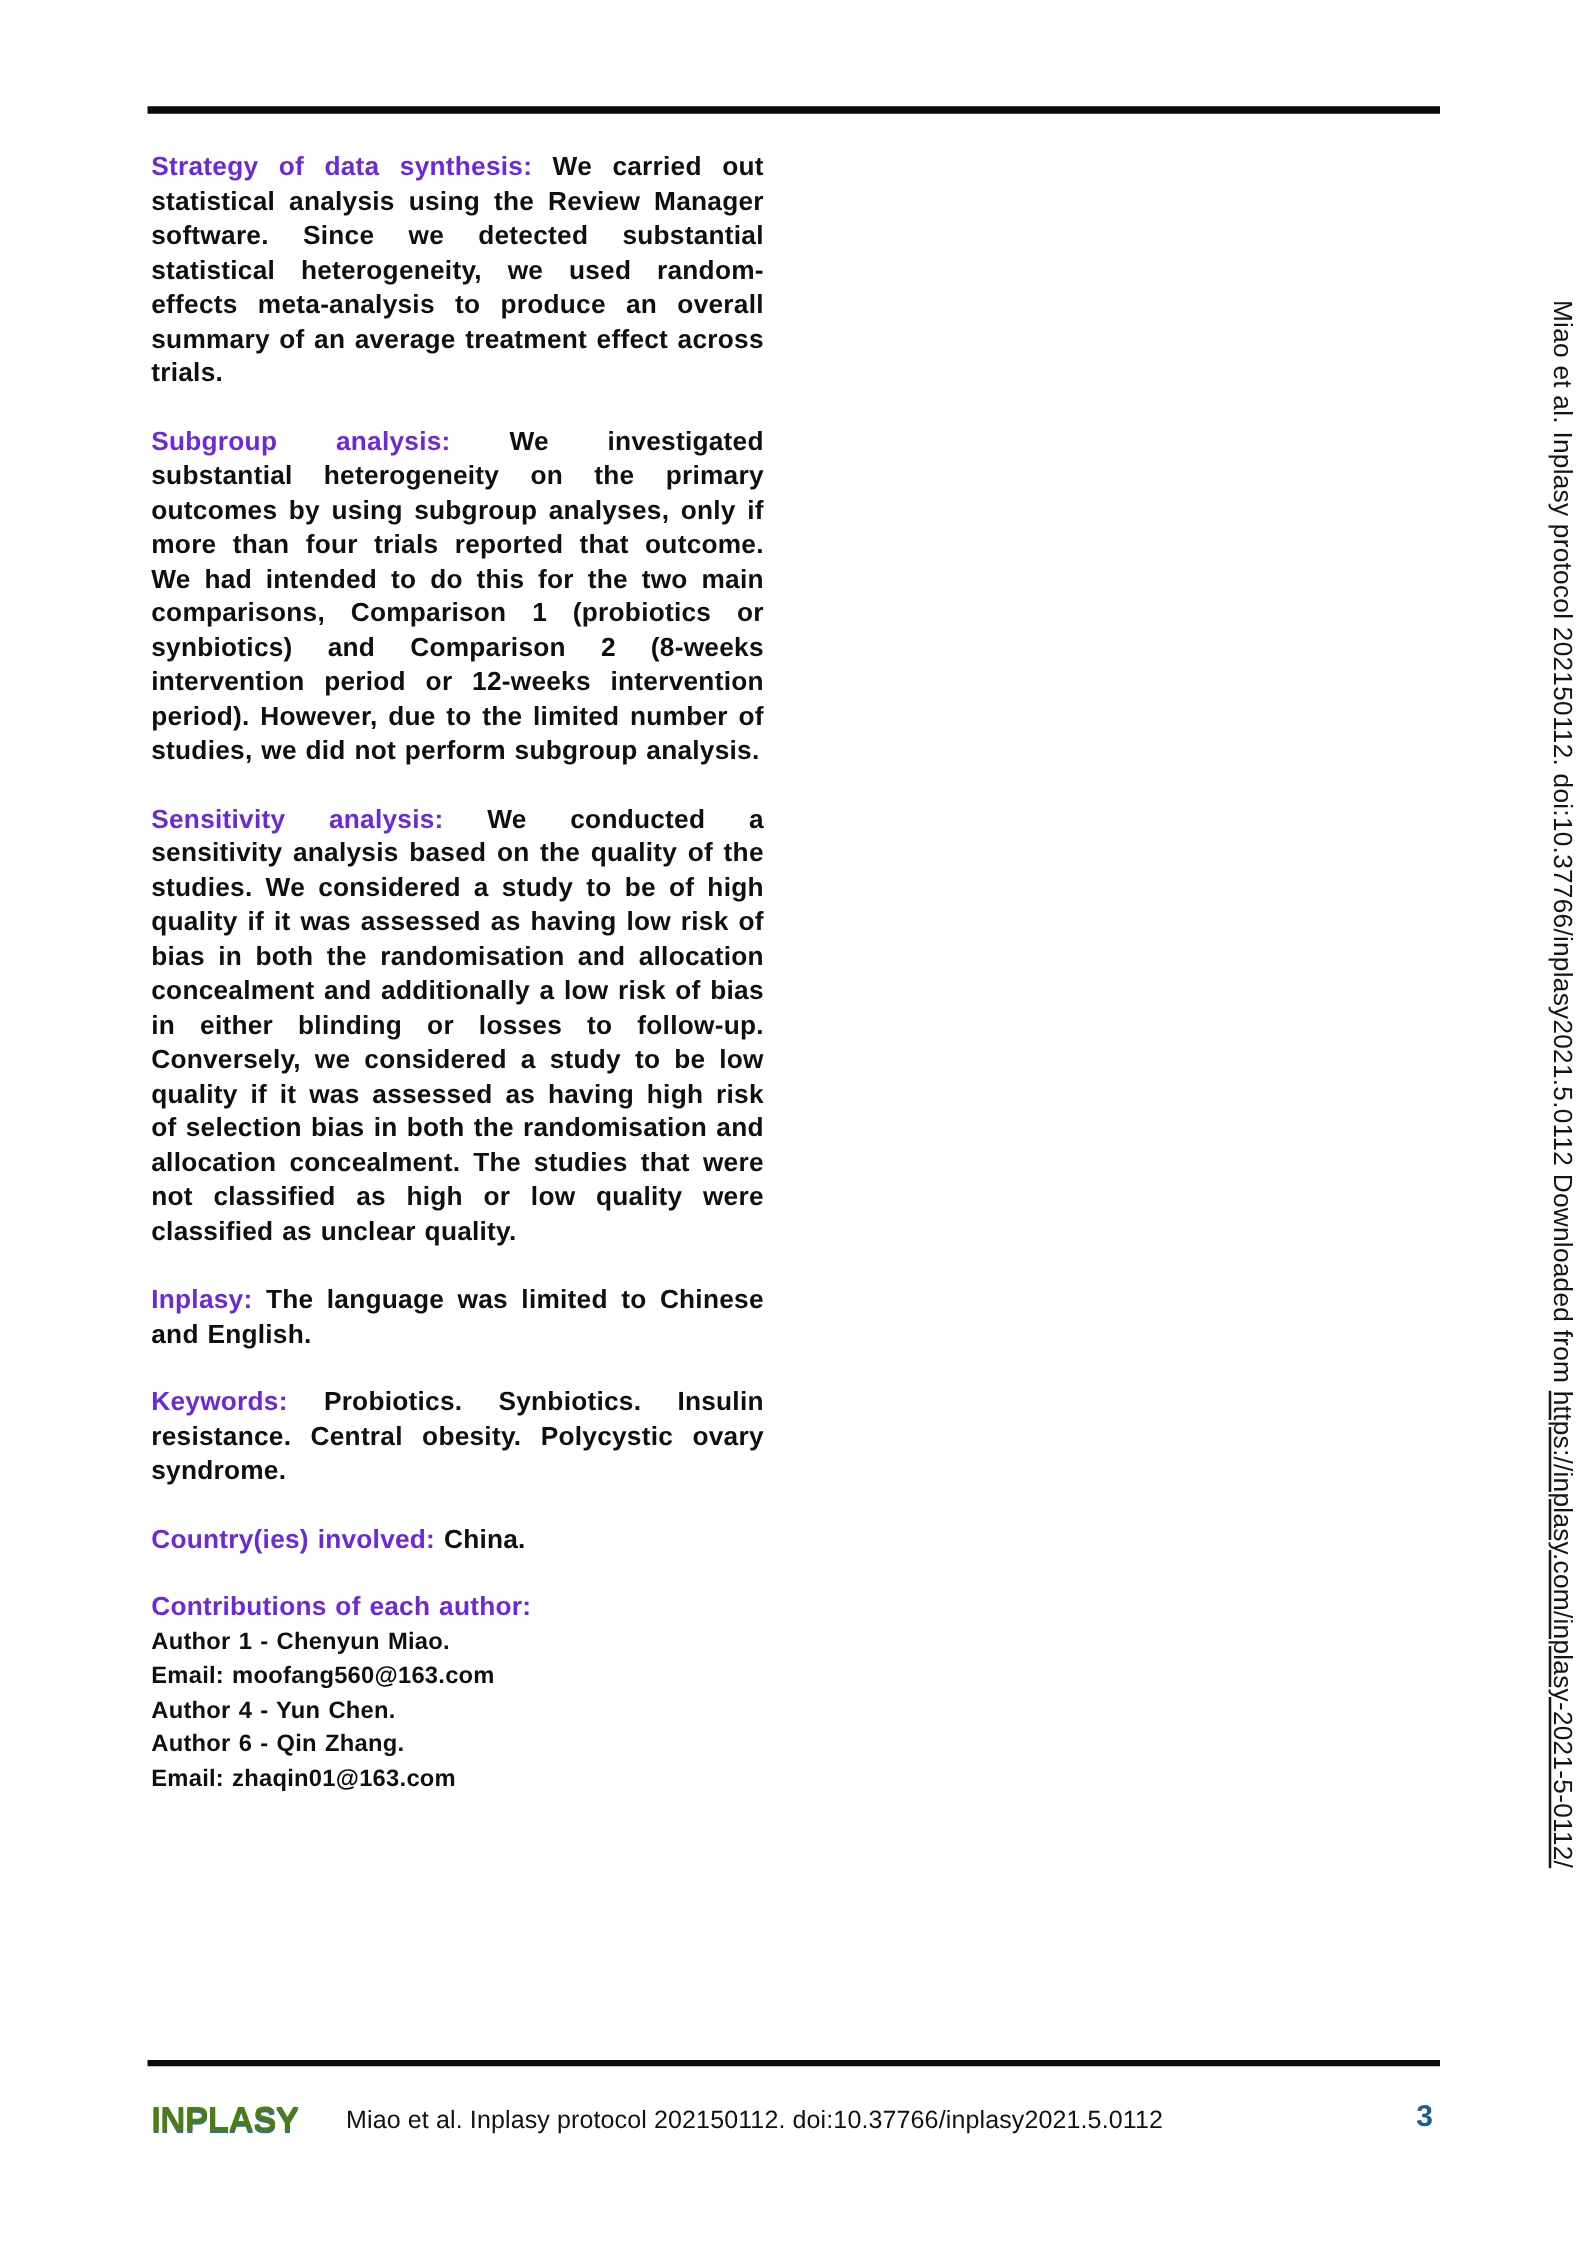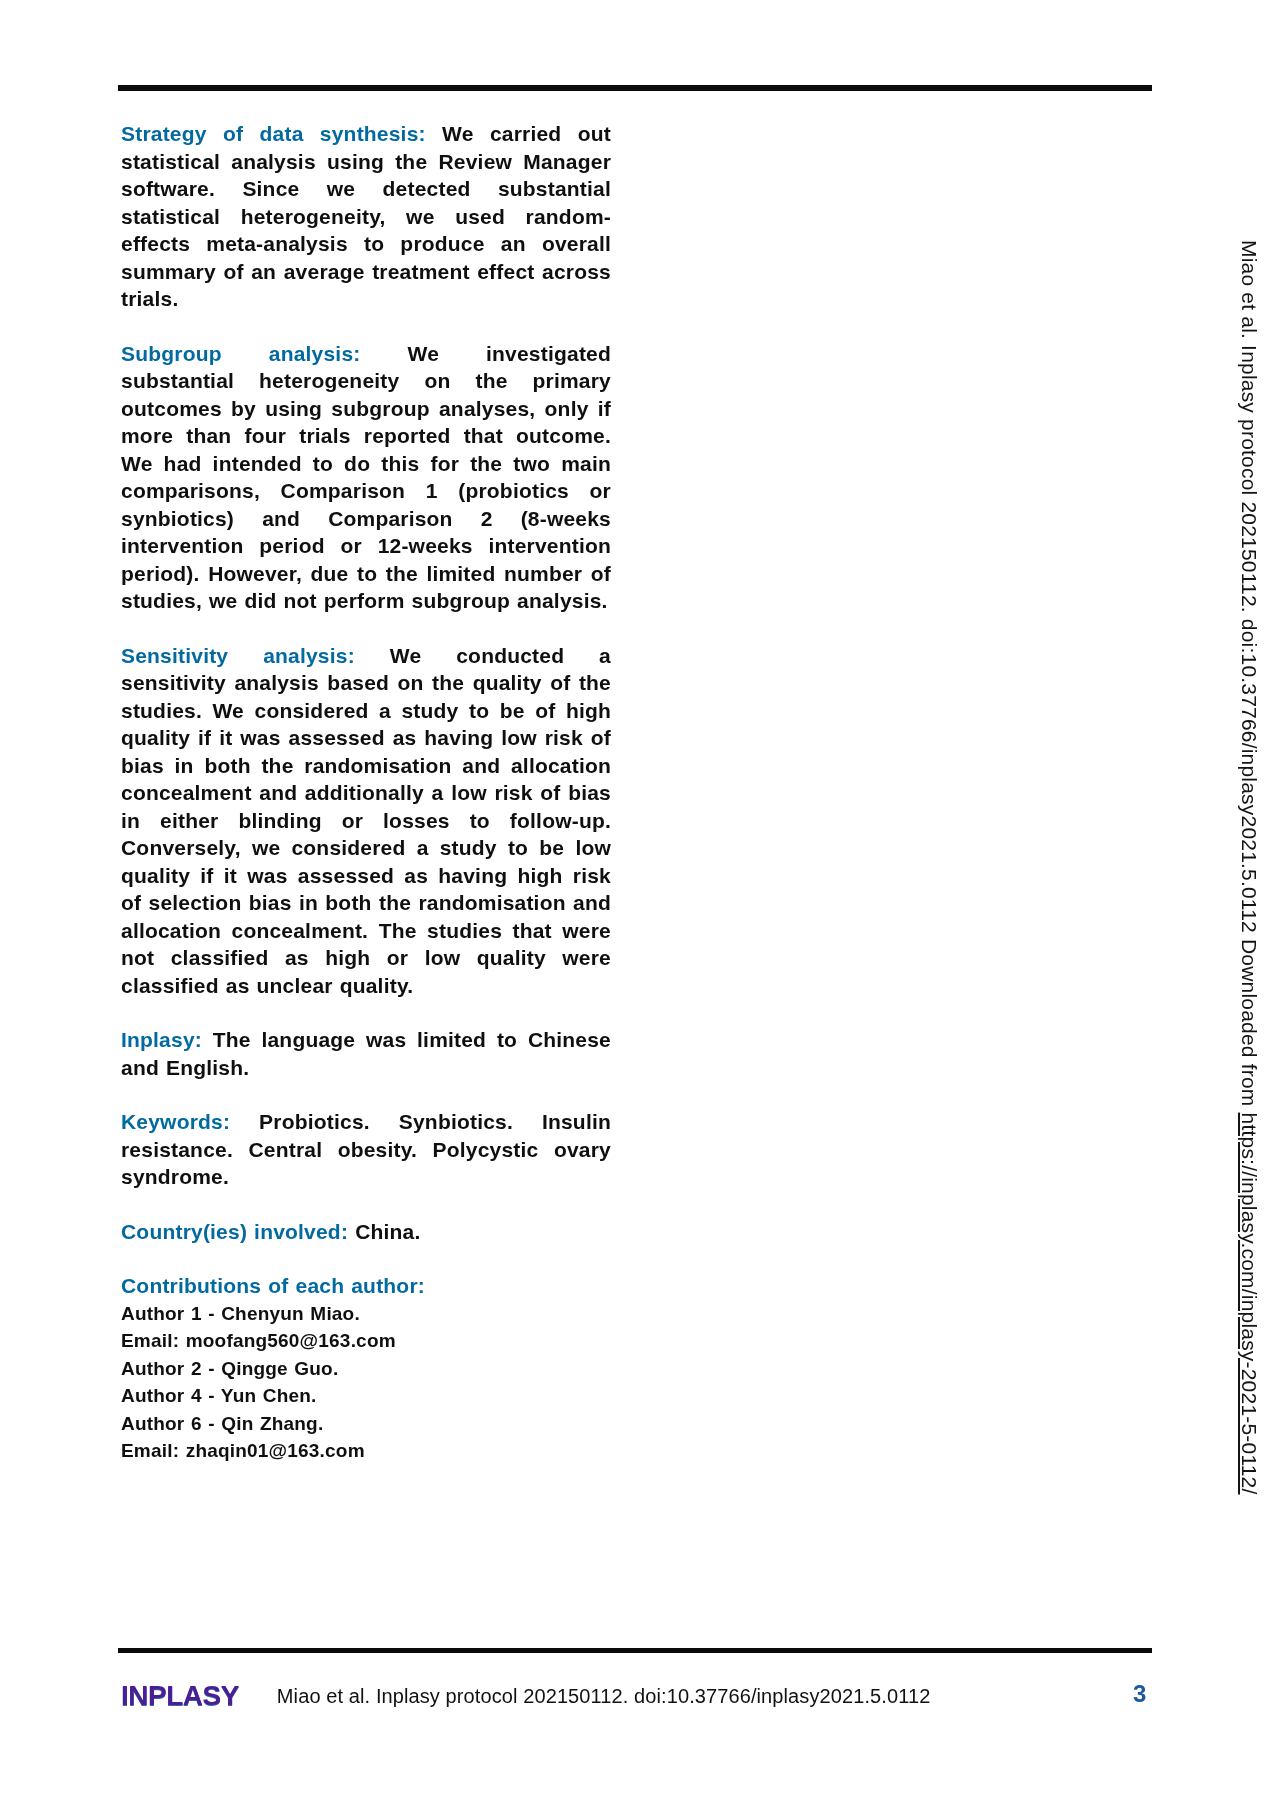--- a/index.html
+++ b/index.html
@@ -13,37 +13,37 @@
   .rule-top{top:85px;}
   .rule-bottom{top:1648px;height:5px;}
   .content{
     position:absolute;left:121px;top:120px;width:490px;
   }
   .para{
     font-size:21px;line-height:27.5px;font-weight:bold;
     text-align:justify;letter-spacing:0.2px;margin:0 0 27px 0;
     color:#0f0f0f;word-spacing:1px;
   }
-  .para .label{color:#0369a1;}
+  .para .label{color:#6d28d9;}
   .para.no-justify{text-align:left;}
   .contrib-line{font-size:19px;line-height:27.5px;font-weight:bold;text-align:left;}
   .sidebar-rotated{
     position:absolute;left:1262px;top:240px;
     transform:rotate(90deg);transform-origin:0 0;
     white-space:nowrap;font-size:21px;line-height:26px;font-weight:normal;
     color:#141414;letter-spacing:0.2px;
   }
   .sidebar-rotated a{color:#141414;text-decoration:underline;cursor:pointer;}
   .footer{
     position:absolute;left:121px;top:1676px;width:1031px;height:40px;
     display:flex;align-items:center;
   }
   .logo{
     font-size:28px;font-weight:bold;letter-spacing:-0.5px;
-    color:#4c1d95;text-shadow:0 1px 0 #2a6da8;
+    color:#4d7c0f;text-shadow:0 1px 0 #2a6da8;
   }
   .footer-citation{
     font-size:20px;font-weight:normal;color:#111111;
     margin-left:38px;letter-spacing:0.1px;
   }
   .page-number{
     position:absolute;left:1133px;top:1680px;
     font-size:24px;font-weight:bold;color:#1b5a9b;
   }
 </style>
@@ -63,21 +63,20 @@
   <p class="para"><span class="label">Inplasy:</span> <span>The language was limited to Chinese and English.</span></p>
 
   <p class="para"><span class="label">Keywords:</span> <span>Probiotics. Synbiotics. Insulin resistance. Central obesity. Polycystic ovary syndrome.</span></p>
 
   <p class="para"><span class="label">Country(ies) involved:</span> <span>China.</span></p>
 
   <p class="para no-justify">
     <span class="label">Contributions of each author:</span>
     <span class="contrib-line" style="display:block">Author 1 - Chenyun Miao.</span>
     <span class="contrib-line" style="display:block">Email: moofang560@163.com</span>
-    <span class="contrib-line" style="display:block">Author 2 - Qingge Guo.</span>
     <span class="contrib-line" style="display:block">Author 4 - Yun Chen.</span>
     <span class="contrib-line" style="display:block">Author 6 - Qin Zhang.</span>
     <span class="contrib-line" style="display:block">Email: zhaqin01@163.com</span>
   </p>
 
 </div>
 
 <div class="sidebar-rotated"><span>Miao et al. Inplasy protocol 202150112. doi:10.37766/inplasy2021.5.0112 Downloaded from </span><a>https://inplasy.com/inplasy-2021-5-0112/</a></div>
 
 <div class="rule rule-bottom"></div>

